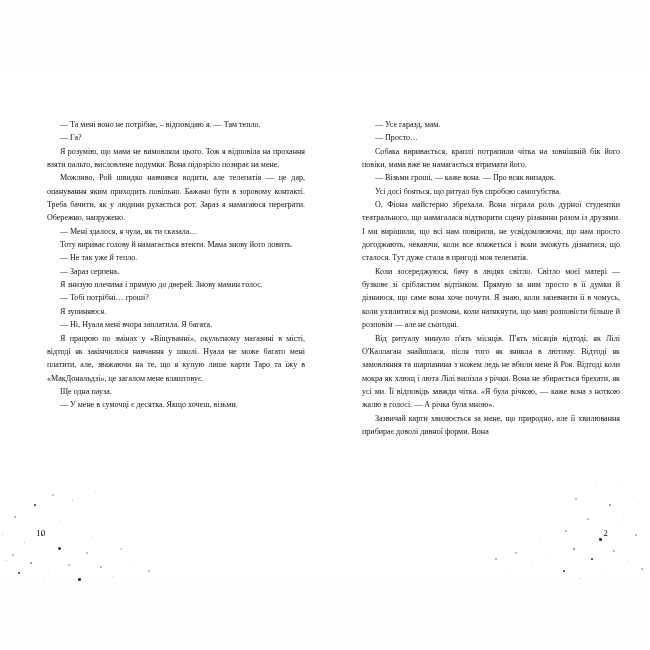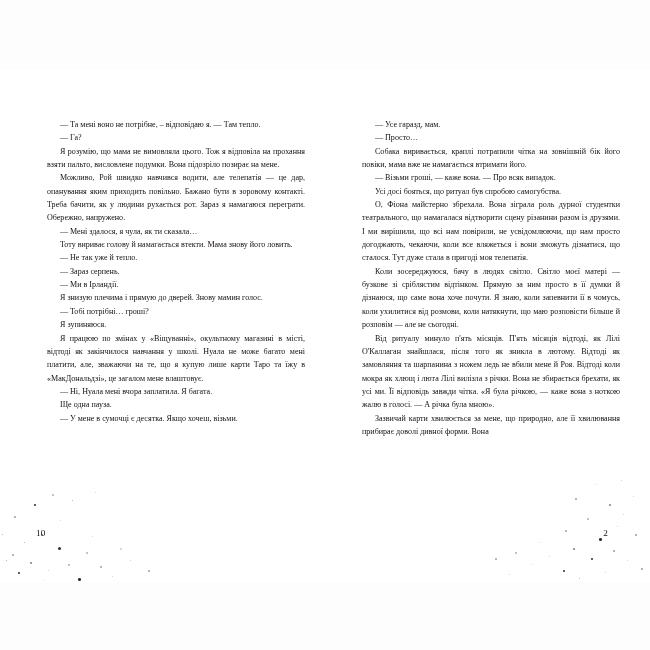--- a/index.html
+++ b/index.html
@@ -96,26 +96,25 @@
     <div class="page" id="page-left">
       <div class="text-block" id="left-text">
           <p class="para dialogue">— Та мені воно не потрібне, – відповідаю я. — Там тепло.</p>
           <p class="para dialogue">— Га?</p>
           <p class="para">Я розумію, що мама не вимовляла цього. Тож я відповіла на прохання взяти пальто, висловлене подумки. Вона підозріло позирає на мене.</p>
           <p class="para">Можливо, Рой швидко навчився водити, але телепатія — це дар, опанування яким приходить повільно. Бажано бути в зоровому контакті. Треба бачити, як у людини рухається рот. Зараз я намагаюся переграти. Обережно, напружено.</p>
           <p class="para dialogue">— Мені здалося, я чула, як ти сказала…</p>
           <p class="para">Тоту вириває голову й намагається втекти. Мама знову його ловить.</p>
           <p class="para dialogue">— Не так уже й тепло.</p>
           <p class="para dialogue">— Зараз серпень.</p>
-          <p class="para dialogue">— Ми в Ірландії.</p>
           <p class="para">Я знизую плечима і прямую до дверей. Знову мамин голос.</p>
           <p class="para dialogue">— Тобі потрібні… гроші?</p>
           <p class="para">Я зупиняюся.</p>
+          <p class="para dialogue">— Ні, Нуала мені вчора заплатила. Я багата.</p>
           <p class="para">Я працюю по змінах у «Віщуванні», окультному магазині в місті, відтоді як закінчилося навчання у школі. Нуала не може багато мені платити, але, зважаючи на те, що я купую лише карти Таро та їжу в «МакДональдзі», це загалом мене влаштовує.</p>
-          <p class="para dialogue">— Ні, Нуала мені вчора заплатила. Я багата.</p>
           <p class="para">Ще одна пауза.</p>
           <p class="para dialogue">— У мене в сумочці є десятка. Якщо хочеш, візьми.</p>
         </div>
       <div class="stars" id="left-stars">
           <span class="star f3" style="left: 52px; top: 4px; width: 1.6px; height: 1.6px;"></span>
           <span class="star f1" style="left: 34px; top: 14px; width: 2.2px; height: 2.2px;"></span>
           <span class="star f3 sq" style="left: 72px; top: 10px; width: 1.4px; height: 1.4px;"></span>
           <span class="star f4 sq" style="left: 95px; top: 2px; width: 1.3px; height: 1.3px;"></span>
           <span class="star f3 sq" style="left: 14px; top: 26px; width: 1.5px; height: 1.5px;"></span>
           <span class="star f4 sq" style="left: 60px; top: 30px; width: 1.3px; height: 1.3px;"></span>

